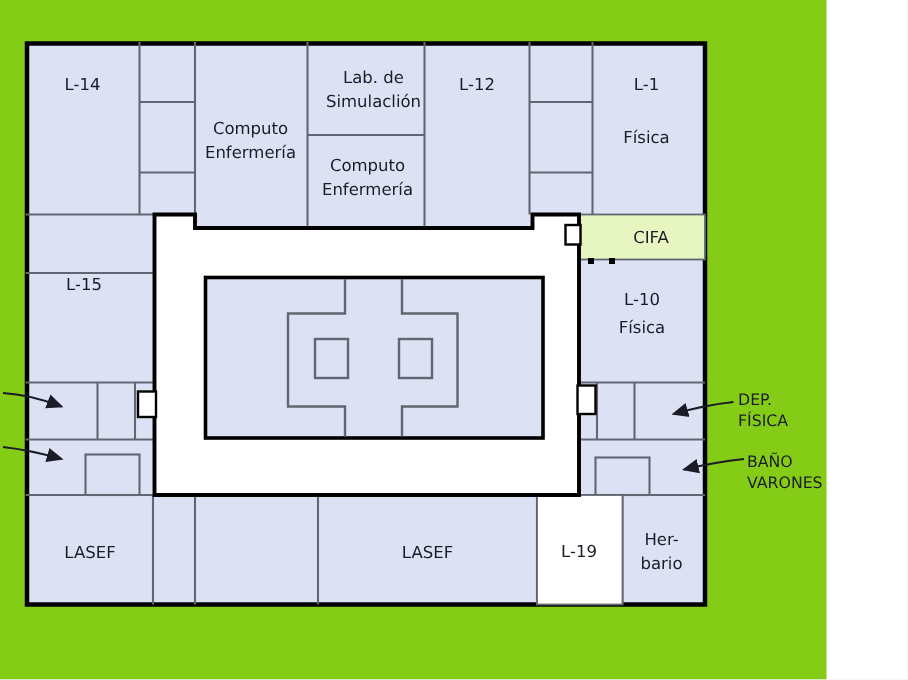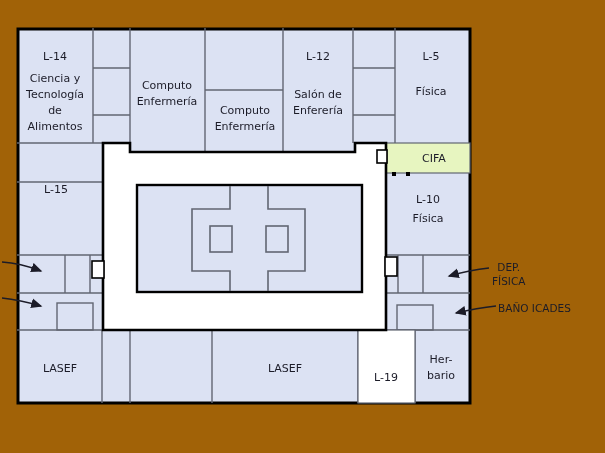--- a/index.html
+++ b/index.html
@@ -1,40 +1,40 @@
 <!DOCTYPE html>
 <html><head>
 <meta charset="utf-8">
 <style>
   html,body{margin:0;padding:0;background:#ffffff;}
   .stage{
     position:relative;
-    width:605px;height:453px;
-    background:#a16207;
+    width:551px;height:453px;
+    background:#84cc16;
     font-family:"DejaVu Sans","Liberation Sans",sans-serif;
     overflow:hidden;
   }
   .stage svg{position:absolute;left:0;top:0;}
   .lbl{
     position:absolute;
     font-size:11px;
     line-height:16px;
     color:#1c1c28;
     text-align:center;
     transform:translateX(-50%);
     white-space:pre-line;
     pointer-events:none;
   }
   .lbl.code{line-height:14px;}
   .callout{
     position:absolute;
     font-size:10.5px;
     line-height:14px;
     color:#1c1c28;
-    text-align:center;
+    text-align:left;
     white-space:pre-line;
     pointer-events:none;
   }
 </style>
 </head>
 <body>
 
 <div class="stage">
 
   <svg width="605" height="453" viewBox="0 0 605 453">
@@ -109,40 +109,36 @@
 
     <g stroke="#1c1c28" stroke-width="1.4" fill="none">
       <path d="M2,262 Q20,263 41,271" marker-end="url(#ah)"></path>
       <path d="M2,298 Q20,300 41,306" marker-end="url(#ah)"></path>
       <path d="M489,268 Q470,270 449,276" marker-end="url(#ah)"></path>
       <path d="M496,306 Q477,308 456,313" marker-end="url(#ah)"></path>
     </g>
   </svg>
 
   <div class="lbl code" style="left:55px;top:50px">L-14</div>
-  <div class="lbl" style="left:55px;top:71px">Ciencia y
-Tecnología
-de
-Alimentos</div>
   <div class="lbl" style="left:167px;top:78px">Computo
 Enfermería</div>
+  <div class="lbl" style="left:249px;top:44px">Lab. de
+Simulaclión</div>
   <div class="lbl" style="left:245px;top:103px">Computo
 Enfermería</div>
   <div class="lbl code" style="left:318px;top:50px">L-12</div>
-  <div class="lbl" style="left:318px;top:87px">Salón de
-Enferería</div>
-  <div class="lbl code" style="left:431px;top:50px">L-5</div>
+  <div class="lbl code" style="left:431px;top:50px">L-1</div>
   <div class="lbl" style="left:431px;top:84px">Física</div>
   <div class="lbl" style="left:434px;top:151px">CIFA</div>
   <div class="lbl code" style="left:428px;top:193px">L-10</div>
   <div class="lbl" style="left:428px;top:211px">Física</div>
   <div class="lbl code" style="left:56px;top:183px">L-15</div>
   <div class="lbl" style="left:60px;top:361px">LASEF</div>
   <div class="lbl" style="left:285px;top:361px">LASEF</div>
-  <div class="lbl code" style="left:386px;top:371px">L-19</div>
+  <div class="lbl code" style="left:386px;top:361px">L-19</div>
   <div class="lbl" style="left:441px;top:352px">Her-
 bario</div>
 
   <div class="callout" style="left:492px;top:260px">DEP.
 FÍSICA</div>
-  <div class="callout" style="left:498px;top:301px">BAÑO ICADES</div>
+  <div class="callout" style="left:498px;top:301px">BAÑO VARONES</div>
 
 </div>
 
 </body></html>

